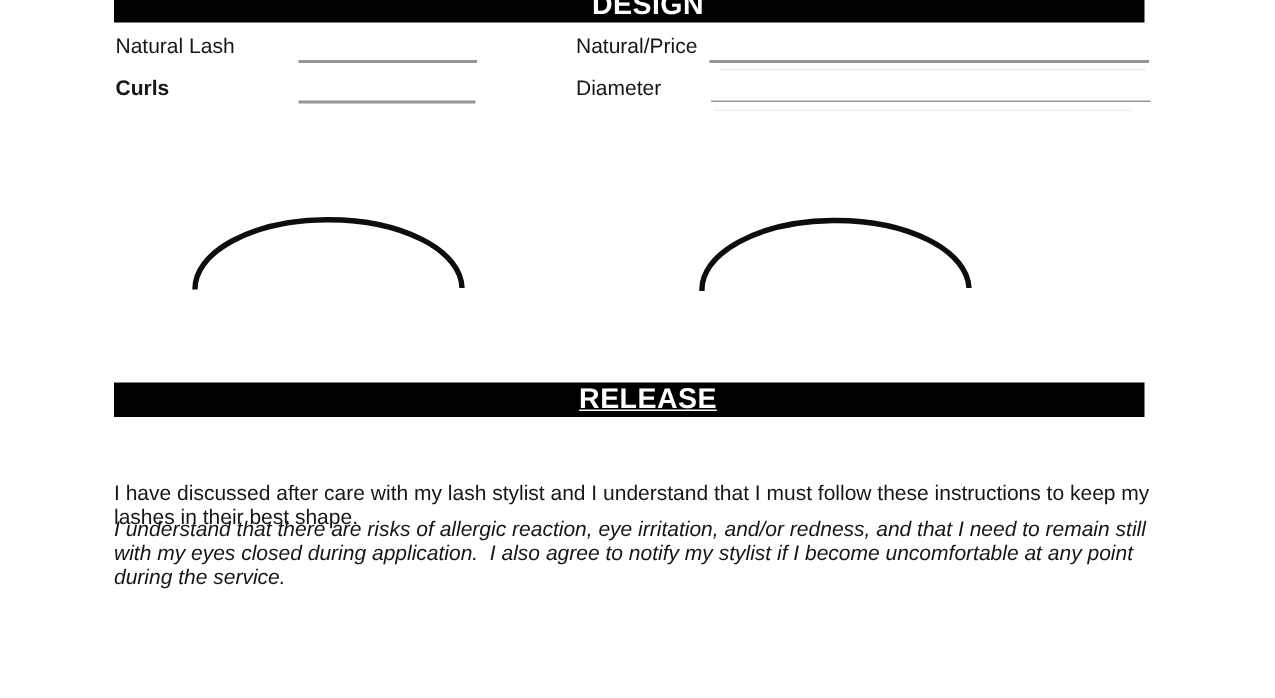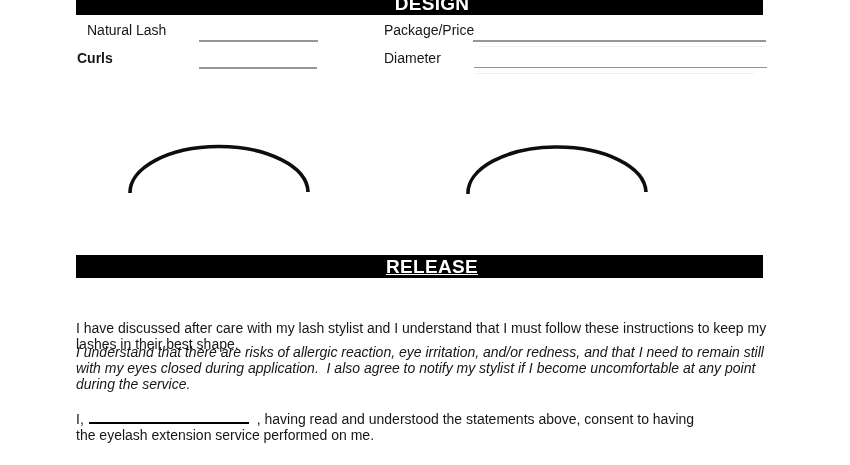--- a/index.html
+++ b/index.html
@@ -78,24 +78,24 @@
 </style>
 </head>
 <body>
 
 <div id="page">
 
   <div id="design-bar" class="section-bar">
     <span>DESIGN</span>
   </div>
 
-  <div class="field-label" style="left:77px; top:23px;margin-left:10px;">Natural Lash</div>
+  <div class="field-label" style="left:77px; top:23px;">Natural Lash</div>
   <div class="field-line" style="left:199px; top:40px; width:119px;"></div>
 
-  <div class="field-label" style="left:384px; top:23px;">Package/Price</div>
+  <div class="field-label" style="left:384px; top:23px;">Natural/Price</div>
   <div class="field-line" style="left:473px; top:40px; width:293px;"></div>
   <div class="field-line-echo" style="left:479px; top:45.5px; width:285px;"></div>
 
   <div class="field-label" style="left:77px; top:51px;font-weight:bold;">Curls</div>
   <div class="field-line" style="left:199px; top:67px; width:118px;"></div>
 
   <div class="field-label" style="left:384px; top:51px;">Diameter</div>
   <div class="field-line" style="left:474px; top:66.5px; width:293px;"></div>
   <div class="field-line-echo" style="left:476px; top:72.5px; width:278px;"></div>
 
@@ -110,16 +110,14 @@
     <span>RELEASE</span>
   </div>
 
   <div id="paragraph-aftercare" class="para">I have discussed after care with my lash stylist and I understand that I must follow these instructions to keep my
 lashes in their best shape.</div>
 
   <div id="paragraph-risks" class="para">I understand that there are risks of allergic reaction, eye irritation, and/or redness, and that I need to remain still
 with my eyes closed during application.  I also agree to notify my stylist if I become uncomfortable at any point
 during the service.</div>
 
-  <div id="paragraph-consent" class="para"><span>I,</span><span class="sig-line"></span><span> , having read and understood the statements above, consent to having
-the eyelash extension service performed on me.</span></div>
 
 </div>
 
 </body></html>

